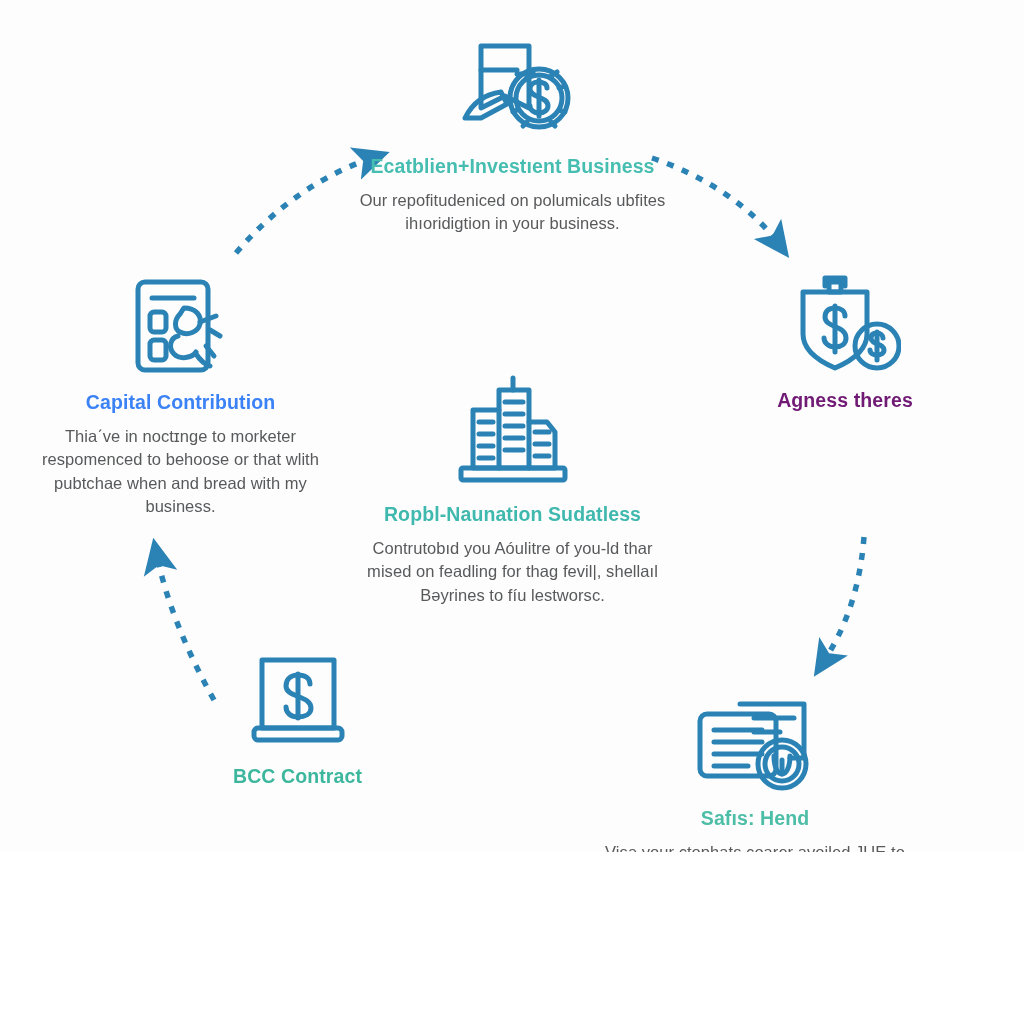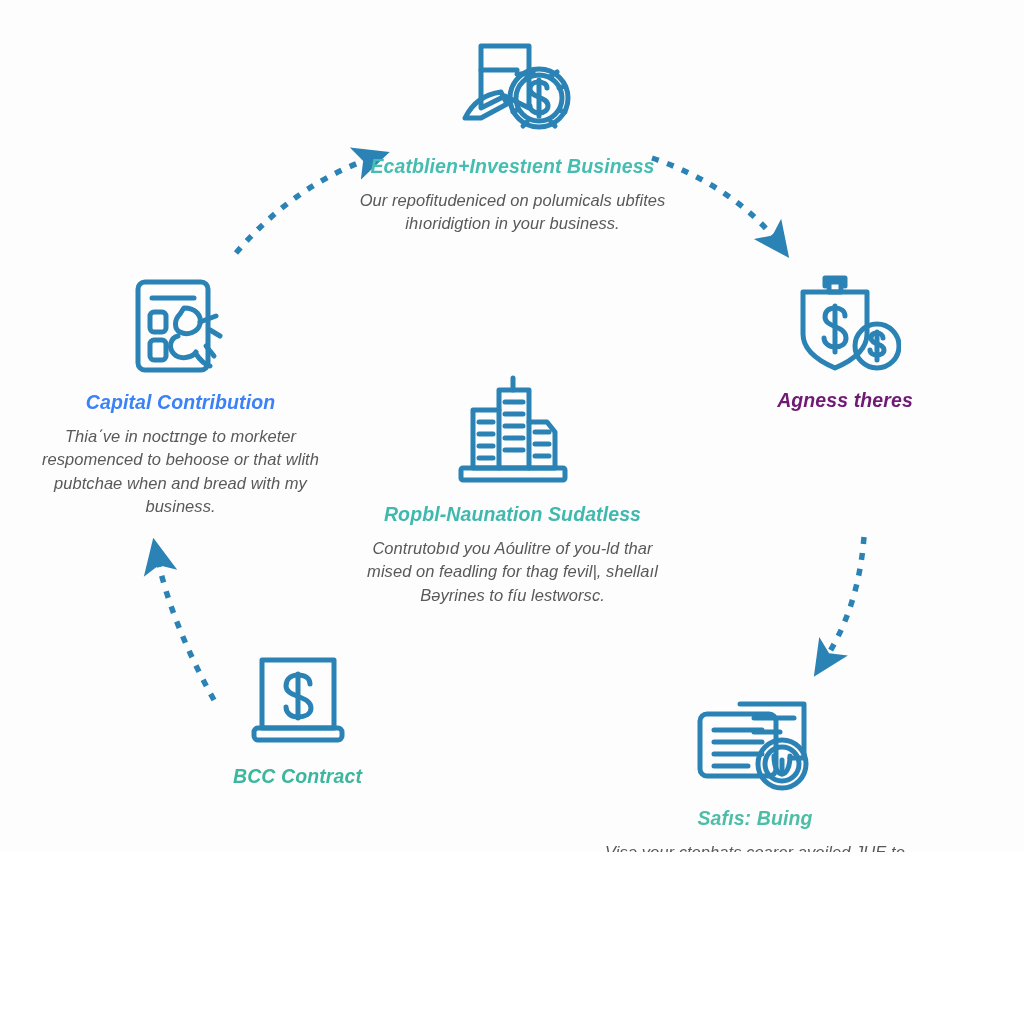--- a/index.html
+++ b/index.html
@@ -10,21 +10,20 @@
   }
   body {
     font-family: "Liberation Sans", sans-serif;
   }
   #canvas {
     position: relative;
     width: 1024px;
     height: 852px;
     background: #fdfdfd;
     overflow: hidden;
-    font-style: italic;
   }
   #arrow-layer {
     position: absolute;
     left: 0; top: 0;
     width: 1024px;
     height: 1024px;
     pointer-events: none;
   }
   .node {
     position: absolute;
@@ -127,21 +126,21 @@
         <path d="M54,16 L118,16 L118,70 L104,70"></path>
         <path d="M68,30 L108,30 M68,44 L94,44"></path>
         <rect x="14" y="26" width="76" height="62" rx="7"></rect>
         <path d="M28,42 L76,42 M28,54 L76,54 M28,66 L76,66 M28,78 L62,78"></path>
         <circle cx="96" cy="76" r="24"></circle>
         <circle cx="96" cy="76" r="17"></circle>
         <path d="M88,68 C88,80 92,86 96,86 C100,86 104,80 104,68"></path>
         <path d="M96,72 L96,86"></path>
       </g>
     </svg>
-    <p class="node-title">Safıs: Buing</p>
+    <p class="node-title">Safıs: Hend</p>
     <p class="node-body">Visǝ your ctophats coarer avoiled JUE to my srecesisf doms ɑtıs and insalsmert.</p>
   </div>
 
   <div class="node" id="node-bottom-left">
     <svg class="node-icon" width="112" height="106" viewBox="0 0 112 106">
       <g fill="none" stroke="#2b83b5" stroke-width="5" stroke-linejoin="round" stroke-linecap="round">
         <path d="M20,12 L92,12 L92,80 L20,80 Z"></path>
         <rect x="12" y="80" width="88" height="12" rx="4"></rect>
         <path d="M56,26 L56,70"></path>
         <path d="M68,36 C68,30 63,27 56,27 C49,27 44,31 44,38 C44,50 69,47 69,60 C69,66 63,69 56,69 C49,69 44,65 44,59"></path>

